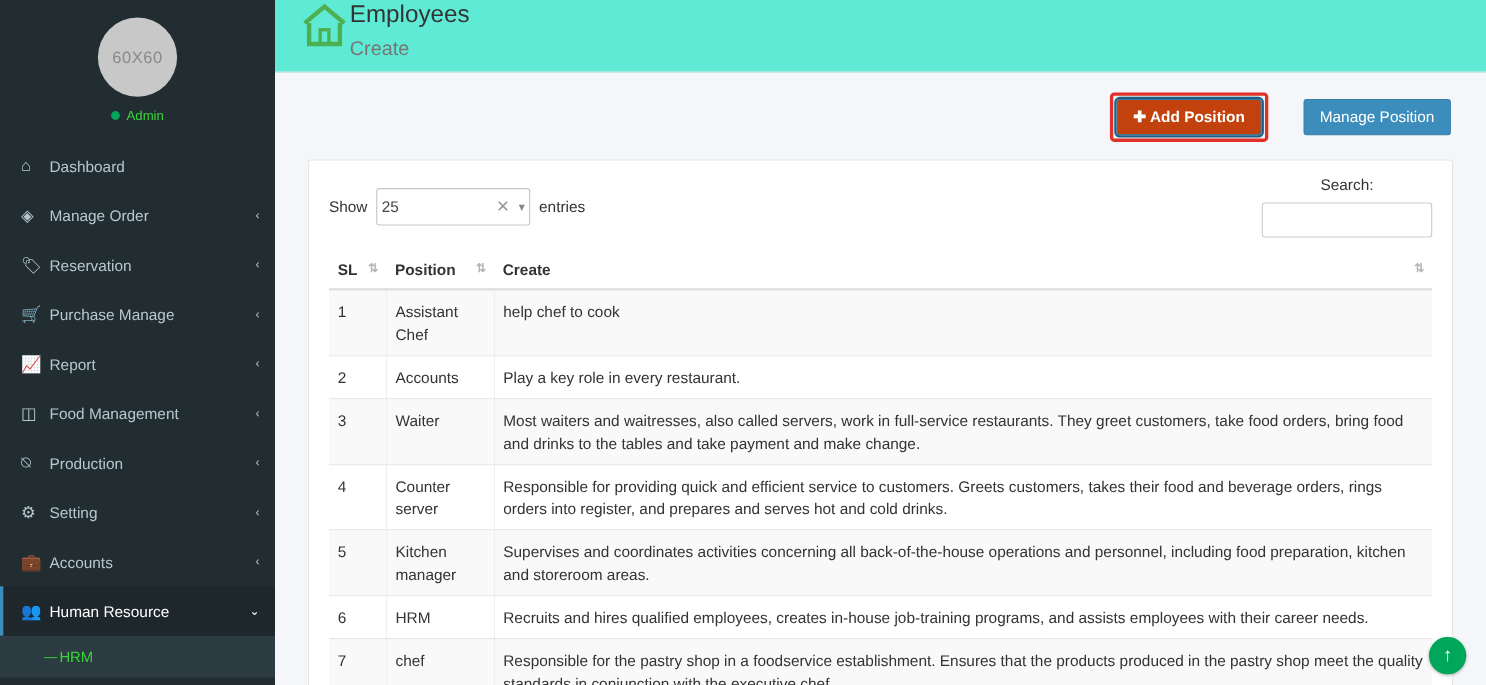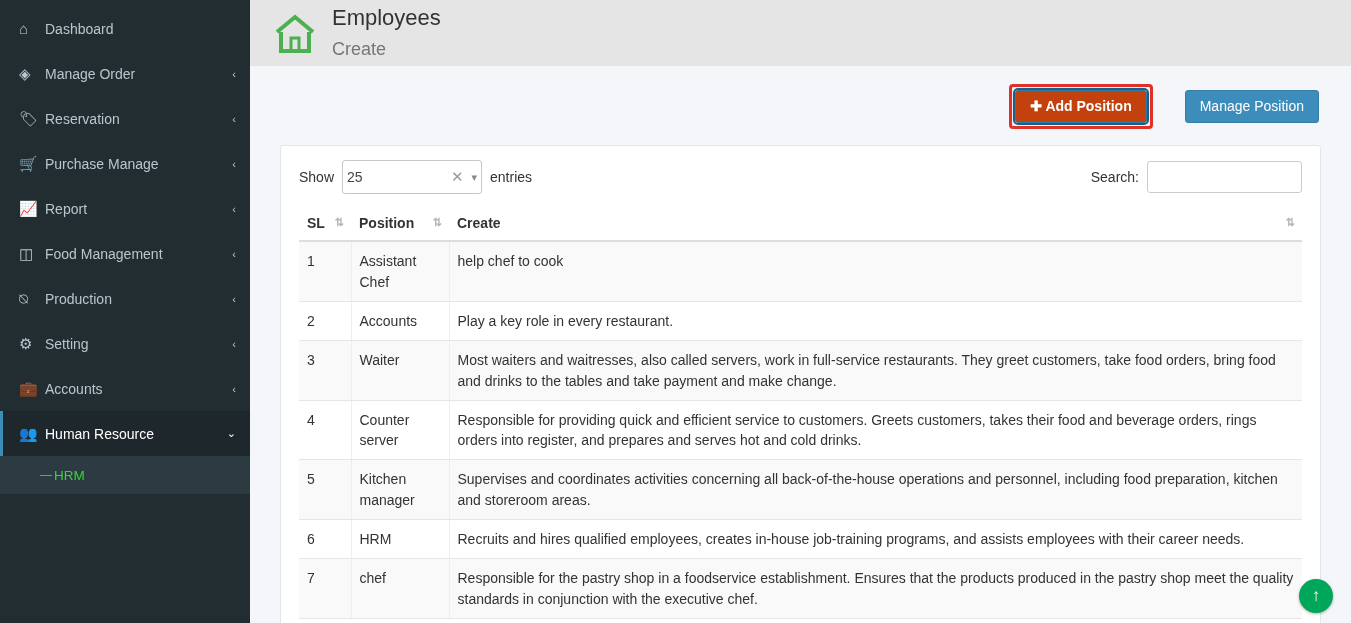--- a/index.html
+++ b/index.html
@@ -105,27 +105,26 @@
 
   
   .main {
     flex: 1 1 auto;
     height: 623px;
     background: #f4f6f9;
     position: relative;
     overflow: hidden;
   }
   .page-header {
-    background: #e5e5e5;
+    background: #5eead4;
     height: 66px;
     border-bottom: 1px solid #e5e5e5;
     display: flex;
-    align-items: center;
+    align-items: flex-start;
     padding: 0 22px;
-    gap: 14px;
   }
   .home-icon {
     width: 46px; height: 44px;
     display: flex; align-items: center; justify-content: center;
   }
   .header-texts { display: flex; flex-direction: column; justify-content: center; }
   .header-title {
     font-size: 22px;
     color: #333333;
     line-height: 1.15;
@@ -225,20 +224,21 @@
     cursor: pointer;
   }
   .export-btn + .export-btn { border-left: none; }
 
   .search-group {
     display: flex;
     align-items: center;
     gap: 8px;
     font-size: 14px;
     color: #333;
+    flex-direction: column;
   }
   .search-input {
     width: 155px;
     height: 32px;
     border: 1px solid #c9cdd1;
     border-radius: 3px;
     padding: 0 6px;
     font-size: 13px;
     font-family: "Liberation Sans", sans-serif;
   }
@@ -296,20 +296,29 @@
     cursor: pointer;
     box-shadow: 0 1px 3px rgba(0,0,0,.3);
   }
 </style>
 </head>
 <body>
 
 <div class="app">
 
   <aside class="sidebar">
+    <div class="profile">
+      <div class="avatar">
+        <span>60X60</span>
+      </div>
+      <div class="profile-status">
+        <span class="dot"></span>
+        <span>Admin</span>
+      </div>
+    </div>
 
     <nav class="nav">
       <div class="nav-item">
         <span class="ico">⌂</span>
         <span class="lbl">Dashboard</span>
         <span class="arrow"></span>
       </div>
       <div class="nav-item">
         <span class="ico">◈</span>
         <span class="lbl">Manage Order</span>

